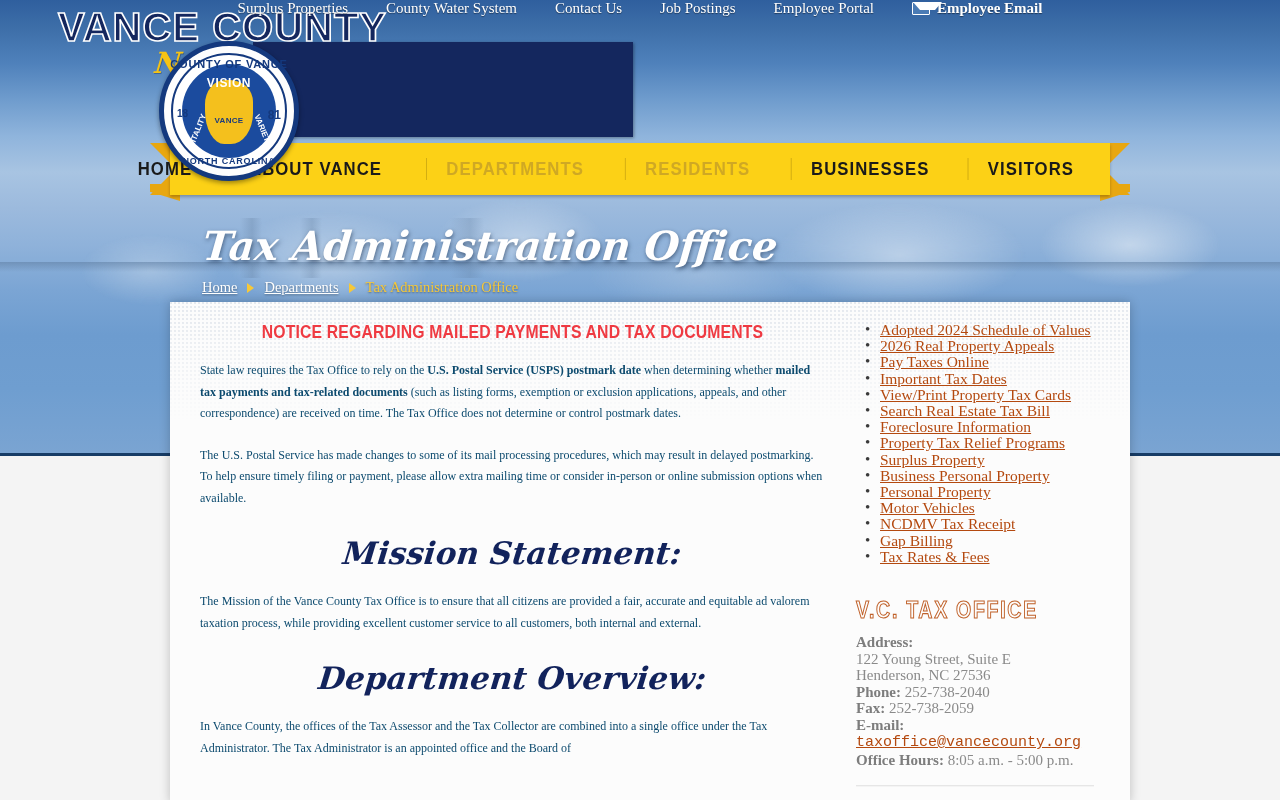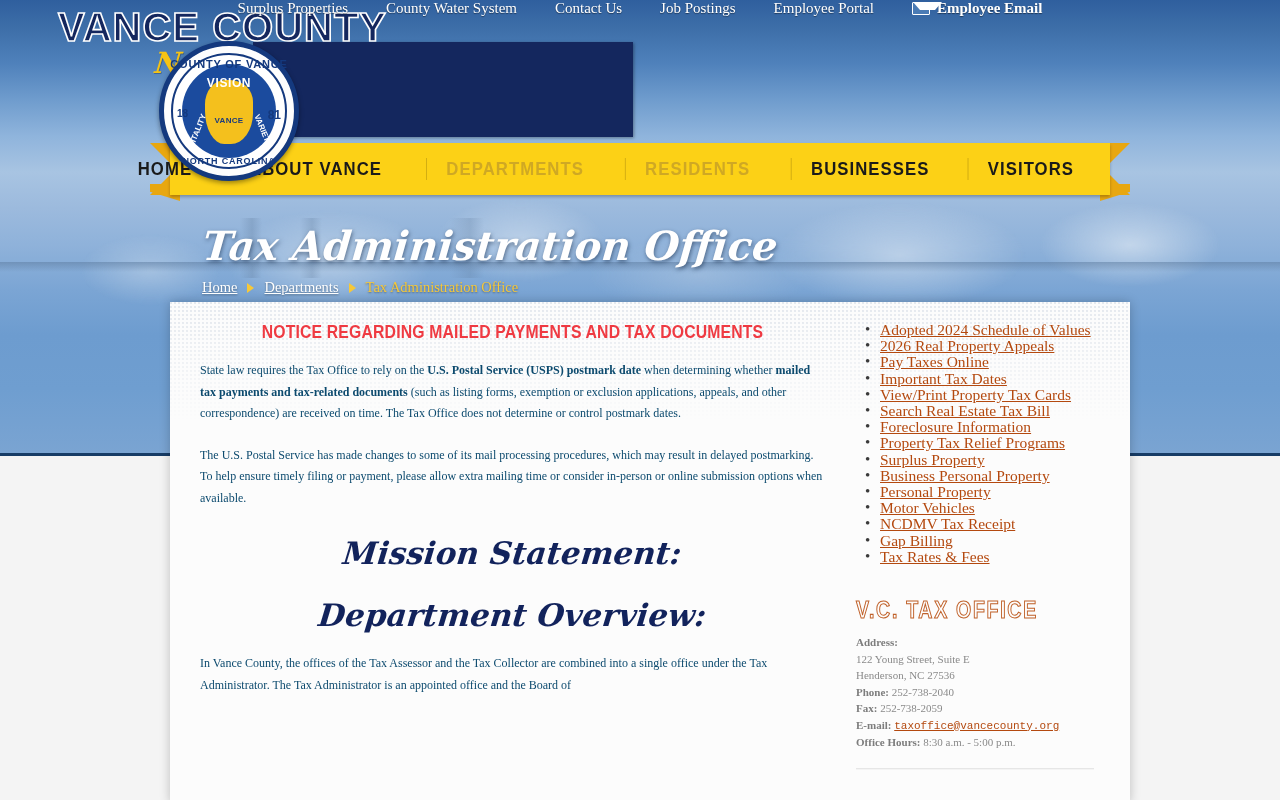--- a/index.html
+++ b/index.html
@@ -404,21 +404,21 @@
     color: #fdfdfd;
     -webkit-text-stroke: 1.1px #c0622b;
     text-stroke: 1.1px #c0622b;
     transform: scaleX(0.85);
     transform-origin: left center;
     margin: 32px 0 10px 0;
     white-space: nowrap;
   }
   .contact {
     font-family: "Liberation Serif", serif;
-    font-size: 11px;
+    font-size: 15px;
     line-height: 16.5px;
     color: #8a8a8a;
   }
   .contact b { color: #7d7d7d; font-weight: bold; }
   .contact a { color: #b4490f; text-decoration: underline; font-family: Liberation Mono, monospace; }
   .divider {
     margin-top: 17px;
     border-top: 1px solid #e6e6e6;
     border-bottom: 1px solid #f4f4f4;
     height: 2px;
@@ -501,20 +501,21 @@
   <div class="panel-tex"></div>
 
   <article class="content">
     <h2 class="notice-head">NOTICE REGARDING MAILED PAYMENTS AND TAX DOCUMENTS</h2>
 
     <p><span>State law requires the Tax Office to rely on the </span><b>U.S. Postal Service (USPS) postmark date</b><span> when determining whether </span><b>mailed tax payments and tax-related documents</b><span> (such as listing forms, exemption or exclusion applications, appeals, and other correspondence) are received on time. The Tax Office does not determine or control postmark dates.</span></p>
 
     <p>The U.S. Postal Service has made changes to some of its mail processing procedures, which may result in delayed postmarking. To help ensure timely filing or payment, please allow extra mailing time or consider in-person or online submission options when available.</p>
 
     <h2 class="script-head">Mission Statement:</h2>
+    <p>The Mission of the Vance County Tax Office is to ensure that all citizens are provided a fair, accurate and equitable ad valorem taxation process, while providing excellent customer service to all customers, both internal and external.</p>
 
     <h2 class="script-head">Department Overview:</h2>
     <p>In Vance County, the offices of the Tax Assessor and the Tax Collector are combined into a single office under the Tax Administrator.  The Tax Administrator is an appointed office and the Board of</p>
   </article>
 
   <aside class="sidecol">
     <ul class="sidelist">
       <li><a href="#">Adopted 2024 Schedule of Values</a></li>
       <li><a href="#">2026 Real Property Appeals</a></li>
       <li><a href="#">Pay Taxes Online</a></li>
@@ -534,18 +535,18 @@
 
     <h3 class="tax-head">V.C. TAX OFFICE</h3>
 
     <div class="contact">
       <div><b>Address:</b></div>
       <div>122 Young Street, Suite E</div>
       <div>Henderson, NC 27536</div>
       <div><b>Phone:</b> <span>252-738-2040</span></div>
       <div><b>Fax:</b> <span>252-738-2059</span></div>
       <div><b>E-mail:</b> <a href="#">taxoffice@vancecounty.org</a></div>
-      <div><b>Office Hours:</b> <span>8:30 a.m. - 5:00 p.m.</span></div>
+      <div><b>Office Hours:</b> <span>8:05 a.m. - 5:00 p.m.</span></div>
     </div>
 
     <div class="divider"></div>
   </aside>
 </main>
 
 </body></html>

